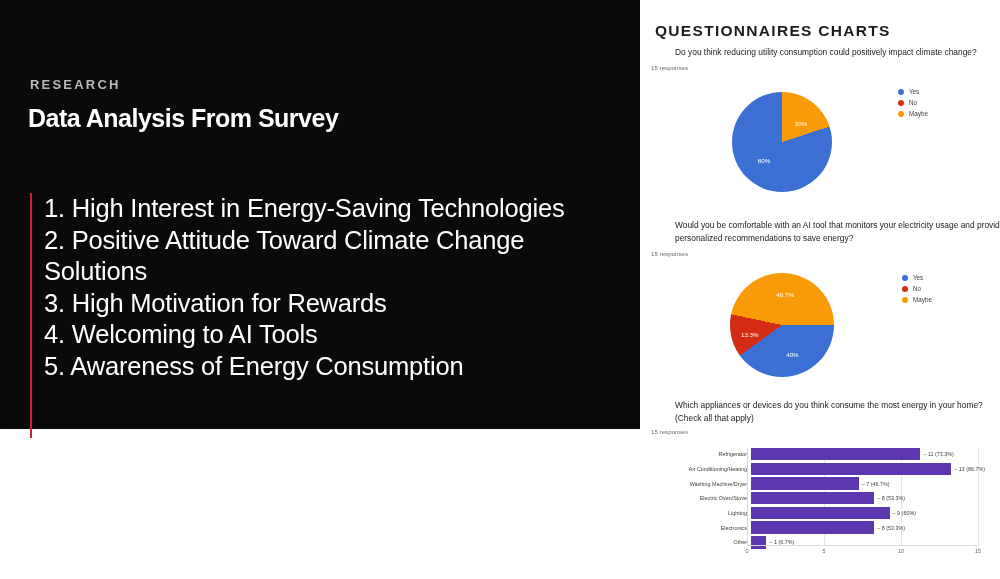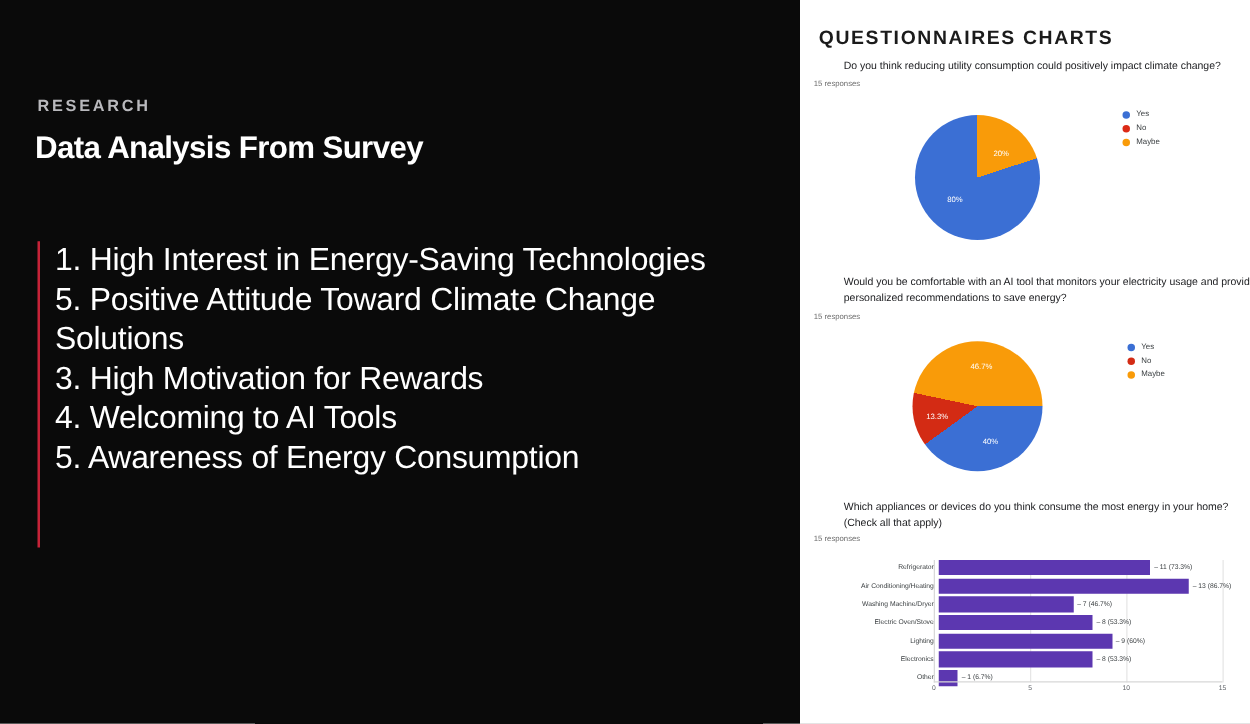--- a/index.html
+++ b/index.html
@@ -6,21 +6,21 @@
   body{
     width:1000px;height:579px;
     background:#ffffff;
     font-family:"Liberation Sans", sans-serif;
     overflow:hidden;
   }
   .slide{position:relative;width:1000px;height:579px;display:flex;}
 
   
   .left{
-    width:640px;height:579px;background:#0a0a0a;
+    width:640px;height:429px;background:#0a0a0a;
     position:relative;flex:0 0 640px;
   }
   .eyebrow{
     position:absolute;left:30px;top:77px;
     color:#b9b9bd;font-size:13px;font-weight:700;
     letter-spacing:2.2px;
   }
   .title{
     position:absolute;left:28px;top:104px;
     color:#ffffff;font-size:25px;font-weight:700;
@@ -111,21 +111,21 @@
 </head>
 <body>
 
 <div class="slide">
 
   <div class="left">
     <div class="eyebrow">RESEARCH</div>
     <div class="title">Data Analysis From Survey</div>
     <div class="findings" style="border-left-color: rgb(198, 35, 56);">
       <div class="finding">1. High Interest in Energy-Saving Technologies</div>
-      <div class="finding">5. Positive Attitude Toward Climate Change Solutions</div>
+      <div class="finding">2. Positive Attitude Toward Climate Change Solutions</div>
       <div class="finding">3. High Motivation for Rewards</div>
       <div class="finding">4. Welcoming to AI Tools</div>
       <div class="finding">5. Awareness of Energy Consumption</div>
     </div>
   </div>
 
   <div class="right">
 
     <div class="charts-title">QUESTIONNAIRES CHARTS</div>
 

